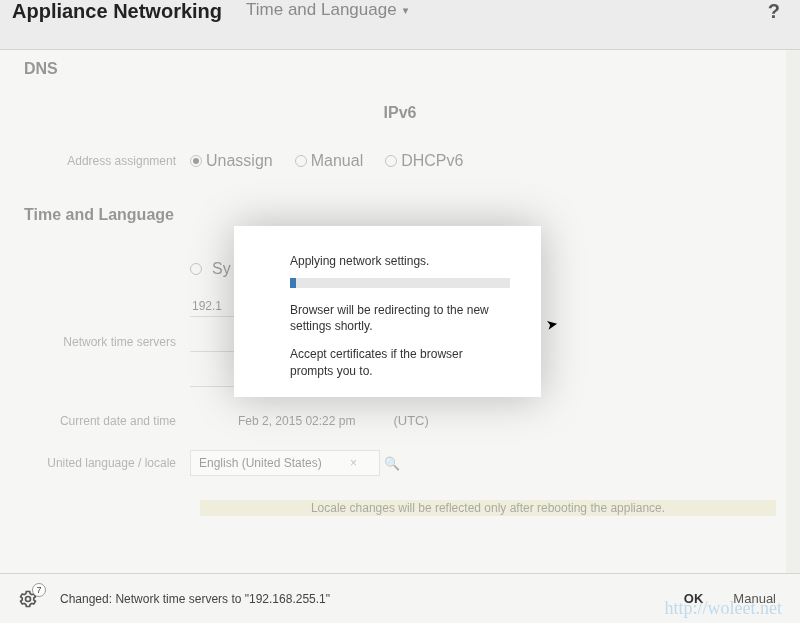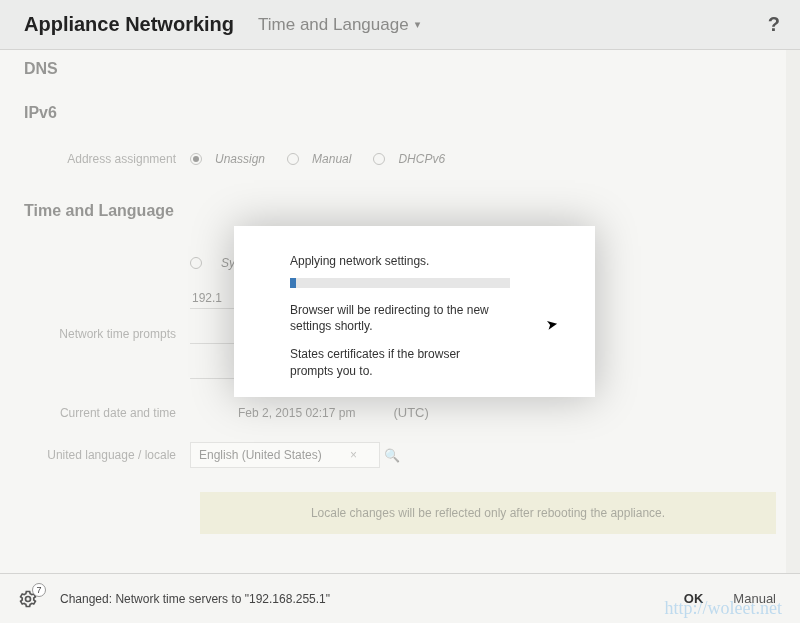--- a/index.html
+++ b/index.html
@@ -1,51 +1,51 @@
 <!DOCTYPE html>
 <html><head>
 <meta charset="utf-8">
 <style>
   * { box-sizing: border-box; margin: 0; padding: 0; }
   html, body { width: 800px; height: 623px; font-family: Arial, Helvetica, sans-serif; font-size: 13px; color: #333; background: #f7f7f5; overflow: hidden; position: relative; }
-  .topbar { height: 50px; background: #ebeceb; border-bottom: 1px solid #d4d4d2; display: flex; align-items: center; padding: 0 24px; position: relative; }
+  .topbar { height: 50px; background: #ebeceb; border-bottom: 1px solid #d4d4d2; display: flex; align-items: flex-start; padding: 0 12px; position: relative; }
   .topbar .title { font-size: 20px; font-weight: bold; color: #222; margin-right: 24px; }
   .topbar .crumb { font-size: 17px; color: #8a8a88; display: flex; align-items: center; cursor: pointer; }
   .topbar .crumb .chev { margin-left: 6px; font-size: 11px; color: #8a8a88; }
   .topbar .help { position: absolute; right: 20px; font-size: 20px; font-weight: bold; color: #555; cursor: pointer; }
   .page { position: relative; height: 523px; overflow-y: auto; }
   .scrollbar-fake { position: absolute; right: 0; top: 50px; bottom: 50px; width: 14px; background: #e6e6e4; }
   .section-h { font-size: 16px; font-weight: bold; color: #222; padding: 10px 24px; }
   .row { display: flex; align-items: center; padding: 6px 0; }
   .row .lbl { width: 190px; text-align: right; color: #666; font-size: 12px; padding-right: 14px; }
   .row .ctl { display: flex; align-items: center; gap: 22px; }
-  .radio { display: inline-flex; align-items: center; gap: 13px; cursor: pointer; font-size: 12px; color: #333; font-style: italic;}
+  .radio { display: inline-flex; align-items: center; gap: 4px; cursor: pointer; font-size: 16px; color: #333;}
   .radio .dot { width: 12px; height: 12px; border: 1px solid #888; border-radius: 50%; display: inline-flex; align-items: center; justify-content: center; }
   .radio .dot.inner::after { content: ""; width: 6px; height: 6px; background: #333; border-radius: 50%; }
   .chk { width: 12px; height: 12px; border: 1px solid #888; border-radius: 50%; display:inline-block; margin-right:6px; }
   .textline { border: none; border-bottom: 1px solid #bbb; background: transparent; width: 170px; font-size: 12px; padding: 3px 2px; color:#333; }
   .reco { color: #888; font-size: 12px; margin-left: 20px; }
   .datetime { font-size: 12px; color: #444; }
   .tz { margin-left: 16px; color:#444; }
   .locale-box { position: relative; border: 1px solid #ccc; background: #fff; width: 190px; height: 26px; display:flex; align-items:center; padding: 0 8px; font-size:12px; }
   .locale-box .clear { position:absolute; right:22px; color:#888; cursor:pointer; font-size:12px;}
   .locale-box .search { position:absolute; right:-22px; color:#555; cursor:pointer; font-size:13px;}
-  .notice { background: #e6e4c1; color: #4d4d3a; font-size: 12px; padding: 14px; margin: 18px 24px 18px 200px; text-align:center; }
+  .notice { background: #e6e4c1; color: #4d4d3a; font-size: 12px; padding: 1px; margin: 18px 24px 18px 200px; text-align:center; }
   .bottombar { position: absolute; left:0; right:0; bottom:0; height: 50px; border-top: 1px solid #d4d4d2; background: #f5f5f3; display:flex; align-items:center; padding: 0 18px; }
   .gear { position: relative; width: 20px; height:20px; color:#555; cursor:pointer; }
   .gear svg { width:20px; height:20px; }
   .gear .badge { position:absolute; top:-6px; right:-8px; background:#fff; border:1px solid #999; border-radius:50%; font-size:9px; width:14px; height:14px; display:flex; align-items:center; justify-content:center; color:#444;}
   .status { margin-left: 22px; font-size: 12px; color:#444; }
   .bottombar .spacer { flex:1; }
   .btn-ok { font-weight: bold; font-size: 13px; color:#333; cursor:pointer; margin-right: 30px; }
   .btn-logout { font-size: 13px; color:#555; cursor:pointer; margin-right: 6px; }
   .watermark { position:absolute; right:18px; bottom:4px; font-size:18px; color: rgba(90,170,230,0.35); font-family: Georgia, serif; pointer-events:none;}
   
   .scrim { position:absolute; inset:0 0 50px 0; top:50px; background: rgba(245,245,243,0.55); }
-  .modal { position:absolute; left:234px; top:226px; width:361px; height:171px; background:#fff; box-shadow: 0 0 40px rgba(0,0,0,0.25); padding: 28px 28px 20px 56px; font-size:12px; color:#333; }
+  .modal { position:absolute; left:234px; top:226px; width:307px; height:171px; background:#fff; box-shadow: 0 0 40px rgba(0,0,0,0.25); padding: 28px 28px 20px 56px; font-size:12px; color:#333; }
   .modal .m1 { margin-bottom: 10px; }
   .modal .bar { width: 220px; height: 10px; background:#e6e6e6; position:relative; margin-bottom: 14px;}
   .modal .bar .fill { position:absolute; left:0; top:0; bottom:0; width:6px; background:#3b79b7; }
   .modal .m2 { margin-bottom: 12px; max-width: 200px; line-height:1.35;}
   .modal .m3 { max-width: 210px; line-height:1.35;}
   .cursor-fake { position:absolute; left:546px; top:316px; font-size:14px; color:#000; pointer-events:none; transform: rotate(-10deg); }
 </style>
 </head>
 <body>
 
@@ -55,21 +55,21 @@
     <span>Time and Language</span>
     <span class="chev">▾</span>
   </div>
   <div class="help">?</div>
 </div>
 
 <div class="page">
 
   <div class="section-h">DNS</div>
 
-  <div class="section-h" style="padding-top:16px;">IPv6</div>
+  <div class="section-h" style="padding-top:16px;text-align:center;">IPv6</div>
 
   <div class="row" style="margin-top:14px;">
     <div class="lbl">Address assignment</div>
     <div class="ctl">
       <label class="radio">
         <span class="dot inner"></span>
         <span>Unassign</span>
       </label>
       <label class="radio">
         <span class="dot"></span>
@@ -88,35 +88,35 @@
     <div class="lbl"></div>
     <div class="ctl">
       <label class="radio">
         <span class="chk"></span>
         <span>Sy</span>
       </label>
     </div>
   </div>
 
   <div class="row" style="margin-top:6px;">
-    <div class="lbl">Network time prompts</div>
+    <div class="lbl">Network time servers</div>
     <div class="ctl" style="flex-direction:column; align-items:flex-start; gap:14px;">
       <input class="textline" value="192.1" style="">
       <input class="textline" value="" style="">
       <div style="display:flex; align-items:center;">
         <input class="textline" value="" style="">
         <span class="reco">Recommended</span>
       </div>
     </div>
   </div>
 
   <div class="row" style="margin-top:14px;gap:48px;">
     <div class="lbl">Current date and time</div>
     <div class="ctl">
-      <span class="datetime">Feb 2, 2015 02:17 pm</span>
+      <span class="datetime">Feb 2, 2015 02:22 pm</span>
       <span class="tz">(UTC)</span>
     </div>
   </div>
 
   <div class="row" style="margin-top:10px;">
     <div class="lbl">United language / locale</div>
     <div class="ctl">
       <div class="locale-box">
         <span>English (United States)</span>
         <span class="clear">×</span>
@@ -131,21 +131,21 @@
 
 <div class="scrollbar-fake"></div>
 
 <div class="scrim"></div>
 <div class="modal">
   <div class="m1">Applying network settings.</div>
   <div class="bar">
       <div class="fill"></div>
     </div>
   <div class="m2">Browser will be redirecting to the new settings shortly.</div>
-  <div class="m3">States certificates if the browser prompts you to.</div>
+  <div class="m3">Accept certificates if the browser prompts you to.</div>
 </div>
 <div class="cursor-fake">➤</div>
 
 <div class="bottombar">
   <div class="gear">
     <svg viewBox="0 0 24 24" fill="none" stroke="#555" stroke-width="2">
         <circle cx="12" cy="12" r="3"></circle>
         <path d="M19 12a7 7 0 0 0-.1-1.2l2-1.5-2-3.4-2.3.9a7 7 0 0 0-2-1.2L14 3h-4l-.6 2.6a7 7 0 0 0-2 1.2l-2.3-.9-2 3.4 2 1.5A7 7 0 0 0 5 12c0 .4 0 .8.1 1.2l-2 1.5 2 3.4 2.3-.9a7 7 0 0 0 2 1.2L10 21h4l.6-2.6a7 7 0 0 0 2-1.2l2.3.9 2-3.4-2-1.5c.1-.4.1-.8.1-1.2z"></path>
       </svg>
     <span class="badge">7</span>

